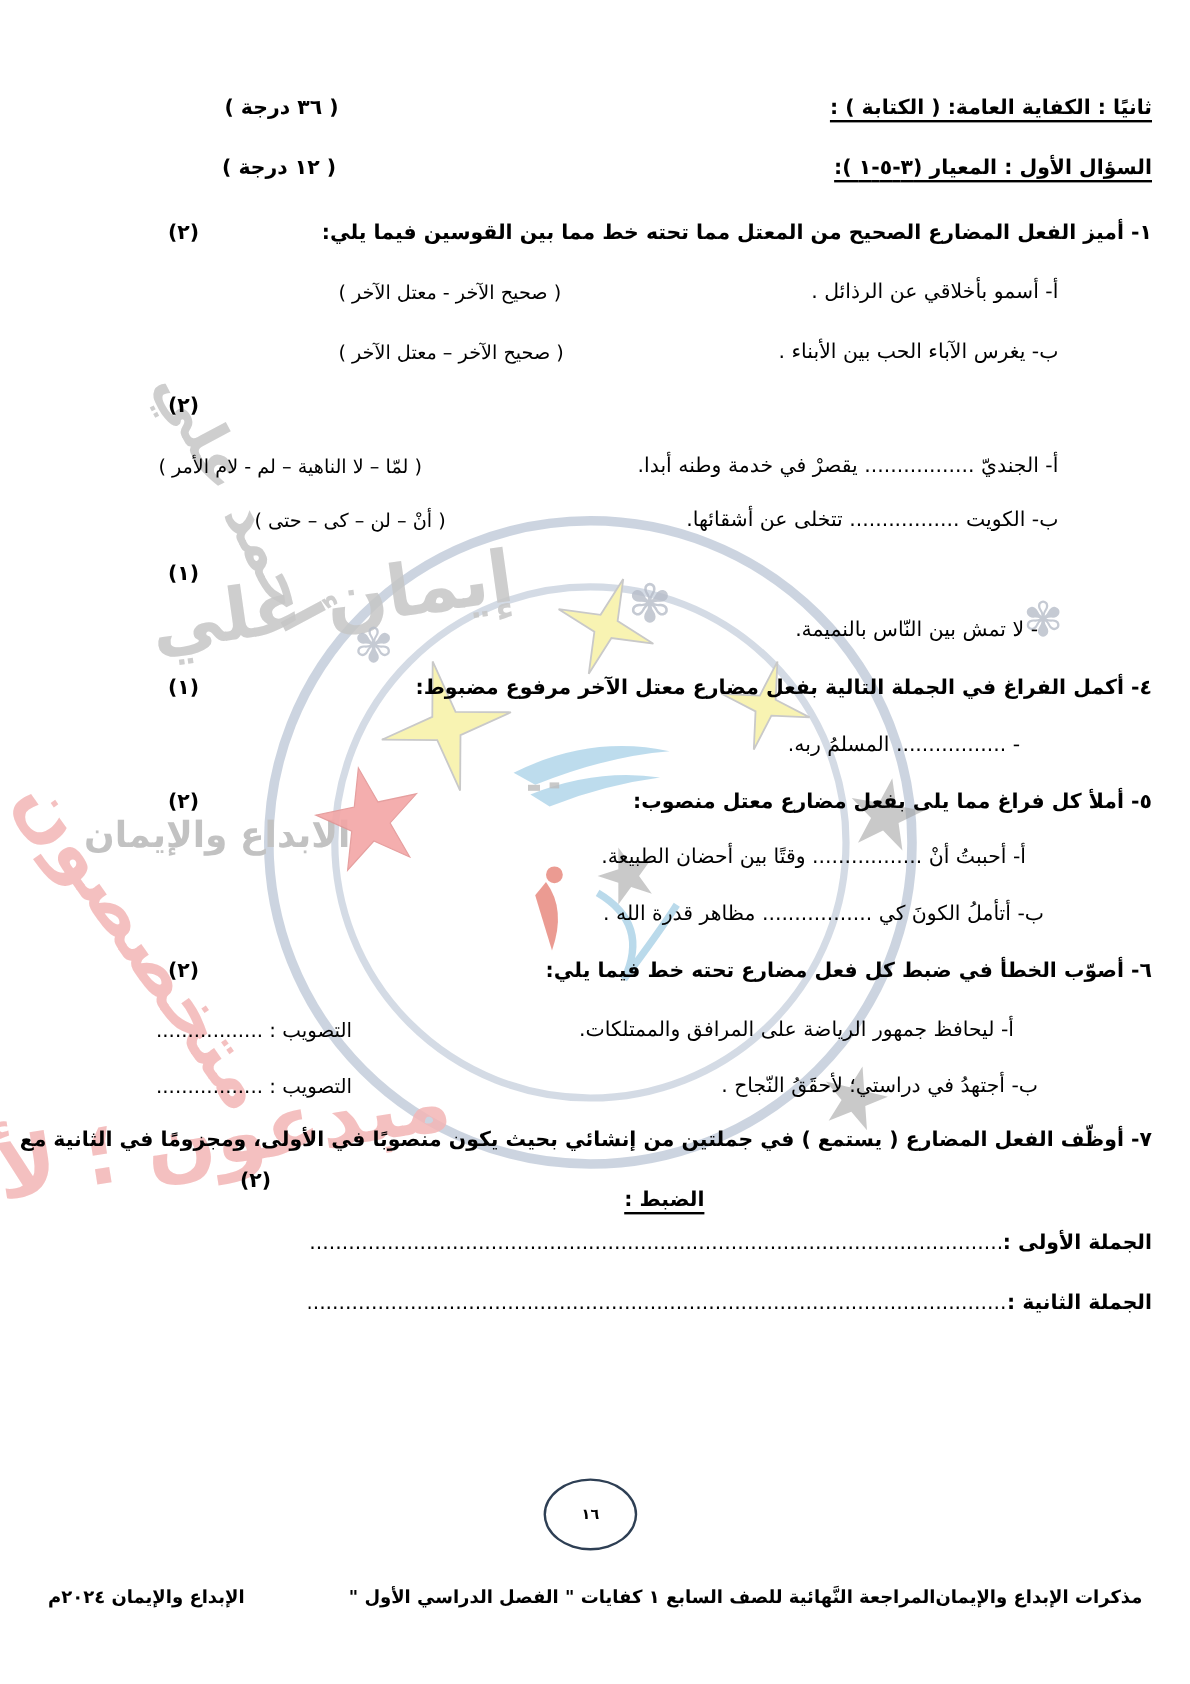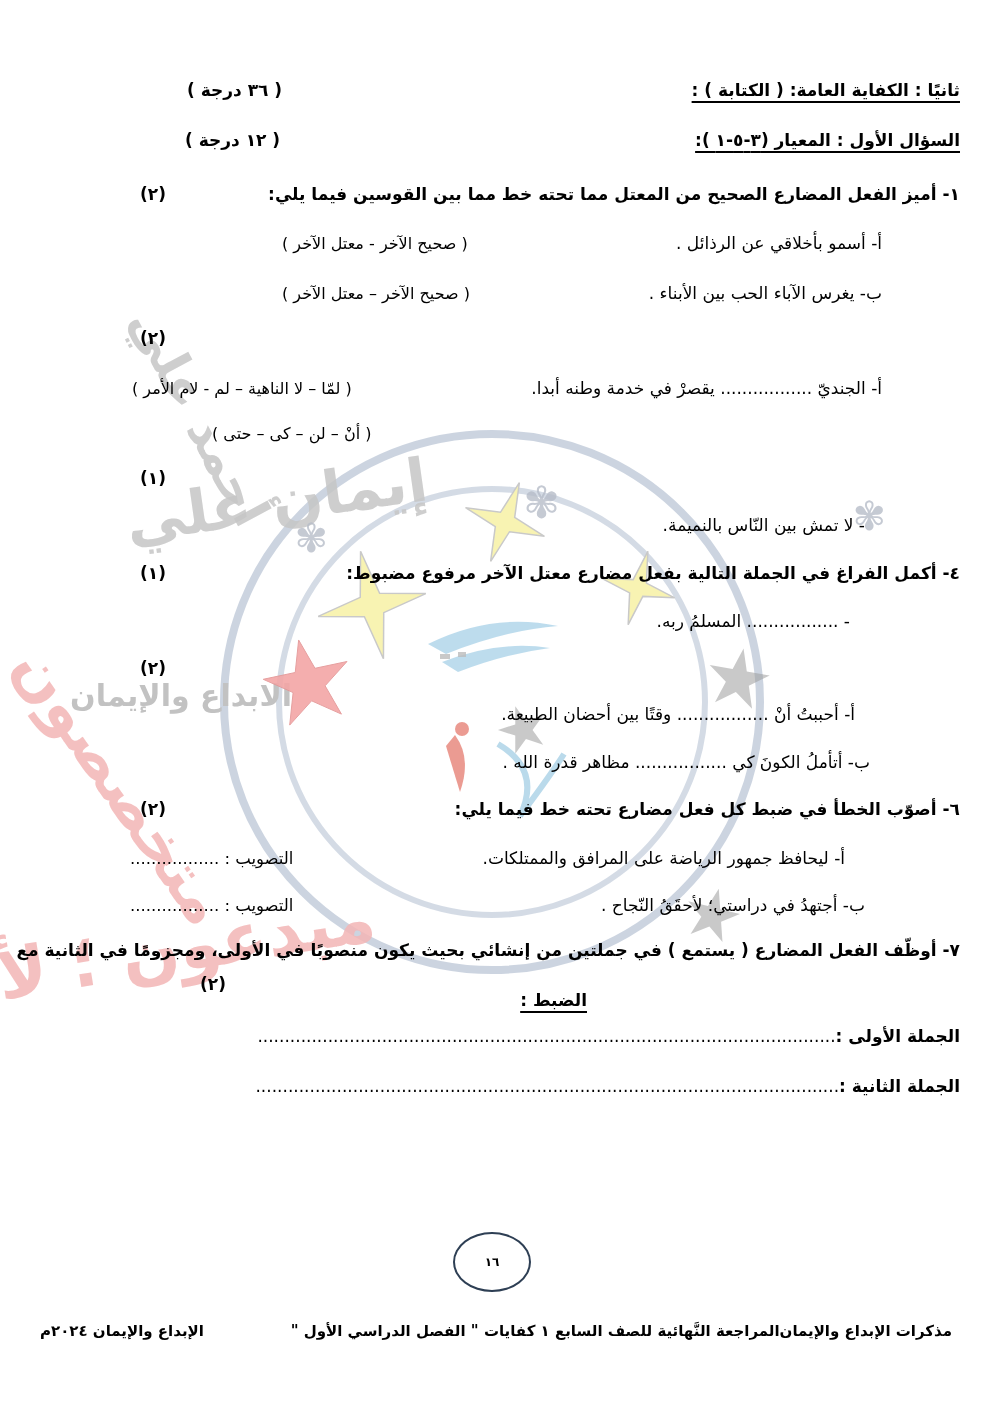--- a/index.html
+++ b/index.html
@@ -110,39 +110,41 @@
 </div>
 
 <div class="row bold" style="top:326px">
   <span class="score" style="left:108px">(٢)</span>
 </div>
 <div class="row sub" style="top:376px">
   <span>أ- الجنديّ ................. يقصرْ في خدمة وطنه أبدا.</span>
   <span class="choices" style="left:100px">( لمّا – لا الناهية – لم -  لام الأمر )</span>
 </div>
 <div class="row sub" style="top:421px">
+  <span>ب- الكويت ................. تتخلى عن أشقائها.</span>
   <span class="choices" style="left:180px">( أنْ – لن – كى – حتى )</span>
 </div>
 
 <div class="row bold" style="top:466px">
   <span class="score" style="left:108px">(١)</span>
 </div>
 <div class="row sub" style="top:513px;padding-right:95px">
   <span>- لا </span><span class="uv">تمش</span><span> بين النّاس بالنميمة.</span>
 </div>
 
 <div class="row bold" style="top:561px">
   <span>٤- أكمل الفراغ في الجملة التالية بفعل مضارع معتل الآخر مرفوع مضبوط:</span>
   <span class="score" style="left:108px">(١)</span>
 </div>
 <div class="row sub" style="top:609px;padding-right:110px">
   <span>-  ................. المسلمُ ربه.</span>
 </div>
 
 <div class="row bold" style="top:656px">
+  <span>٥- أملأ كل فراغ مما يلى بفعل مضارع معتل منصوب:</span>
   <span class="score" style="left:108px">(٢)</span>
 </div>
 <div class="row sub" style="top:702px;padding-right:105px">
   <span>أ- أحببتُ أنْ  ................. وقتًا بين أحضان الطبيعة.</span>
 </div>
 <div class="row sub" style="top:750px;padding-right:90px">
   <span>ب- أتأملُ الكونَ كي ................. مظاهر قدرة الله .</span>
 </div>
 
 <div class="row bold" style="top:797px">

